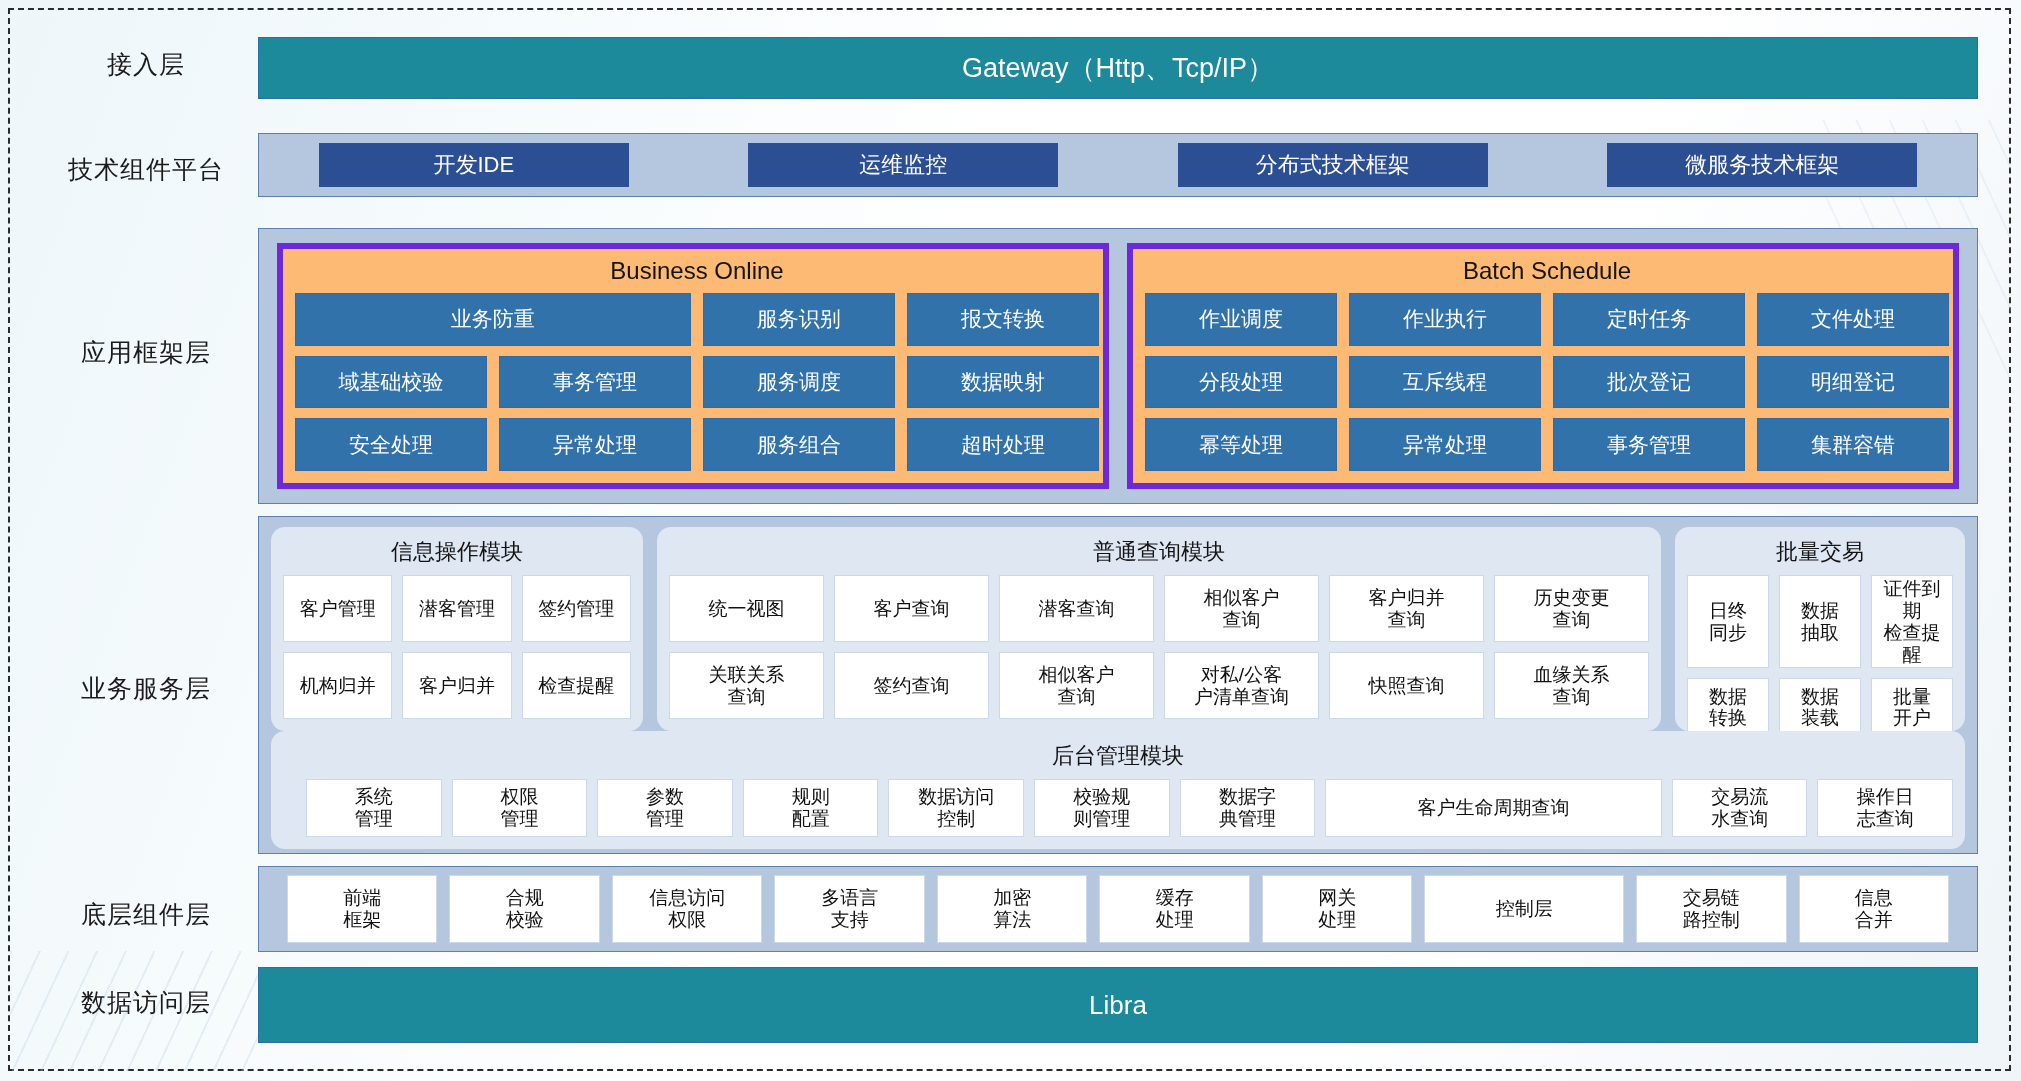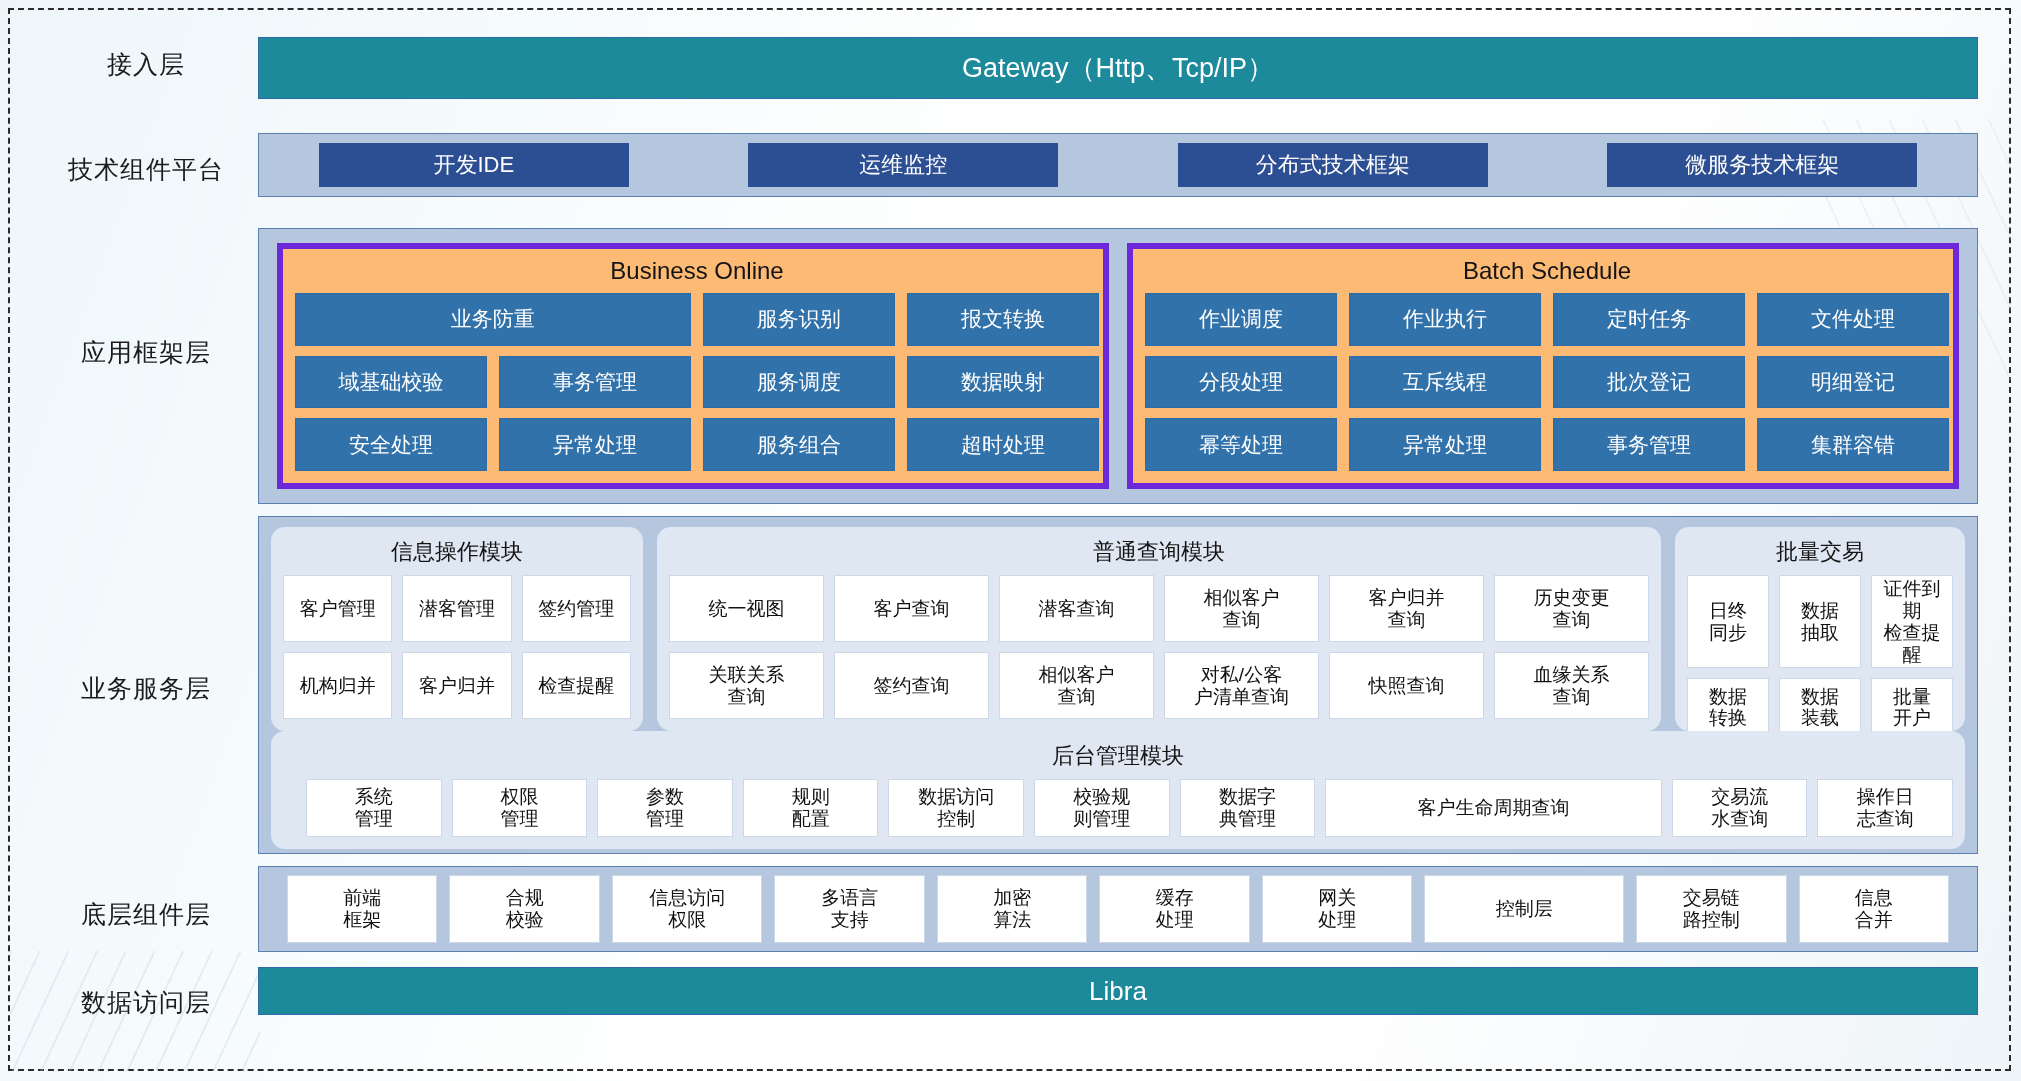--- a/index.html
+++ b/index.html
@@ -178,21 +178,21 @@
     padding: 8px 28px;
     display: flex; gap: 12px;
   }
   .bottomlayer .bizcell { min-height: 66px; flex: 1; }
   .bottomlayer .bizcell.wide { flex: 1.35; }
 
   
   .datalayer {
     position: absolute;
     left: 258px; top: 967px;
-    width: 1720px; height: 48px;
+    width: 1720px; height: 76px;
     background: #1c8a9b;
     border: 1px solid #2d6ca8;
     color: #ffffff;
     font-size: 26px;
     display: flex; align-items: center; justify-content: center;
   }
 </style>
 </head>
 <body>
 

